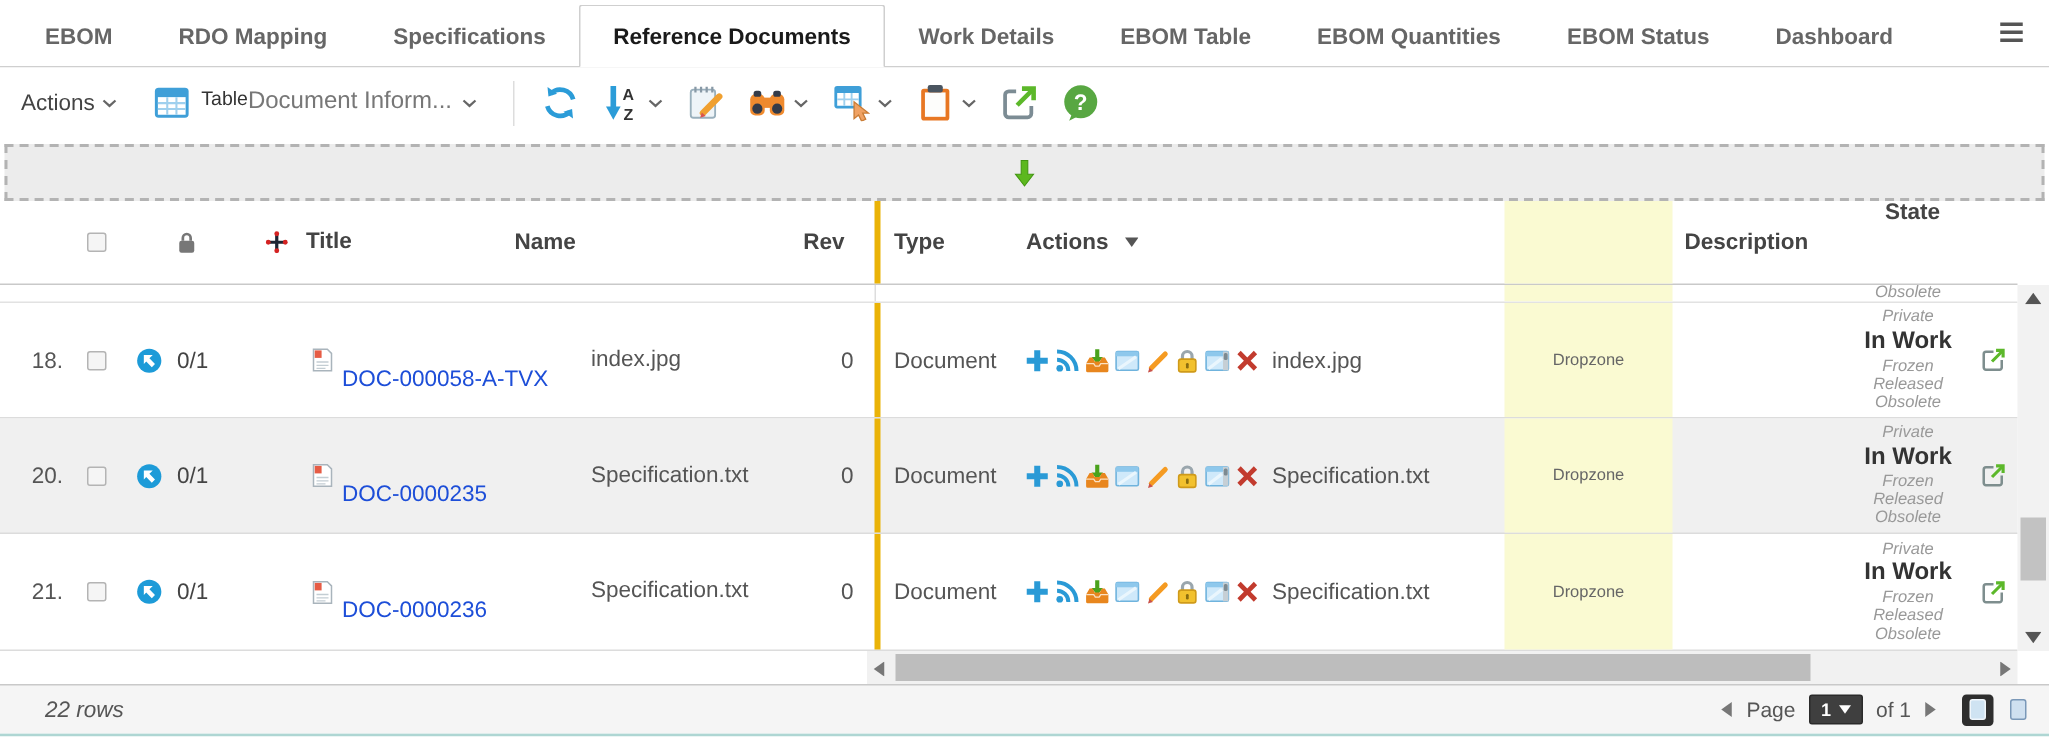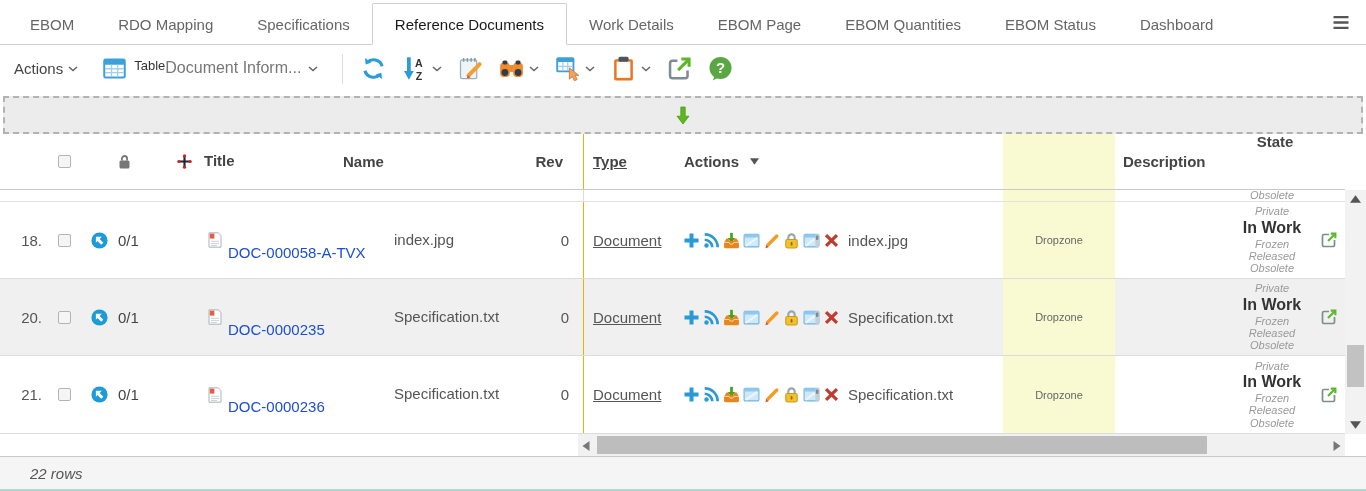--- a/index.html
+++ b/index.html
@@ -2,21 +2,21 @@
 <html><head>
 <meta charset="utf-8">
 <style>
   * { margin:0; padding:0; box-sizing:border-box; }
   html,body { background:#fff; }
   body { font-family:"Liberation Sans", sans-serif; }
   .app { position:relative; width:1366px; height:491px; background:#fff; overflow:hidden; border-bottom:2px solid #aed6d3; }
 
   
   .tabbar { position:absolute; top:0; left:0; right:0; height:45px; display:flex; align-items:flex-end; border-bottom:1px solid #cfcfcf; background:#fff; padding-left:8px; }
-  .tab { font-size:15px; font-weight:normal; color:#666; padding:12px 22px 11px 22px; cursor:pointer; white-space:nowrap; }
+  .tab { font-size:15px; font-weight:bold; color:#666; padding:12px 22px 11px 22px; cursor:pointer; white-space:nowrap; }
   .tab.active { background:#fff; color:#1a1a1a; border:1px solid #cfcfcf; border-bottom:1px solid #fff; margin-bottom:-1px; border-radius:2px 2px 0 0; }
   .tab-menu { margin-left:auto; margin-right:16px; padding-bottom:10px; cursor:pointer; }
   .tab-menu svg { width:18px; height:15px; }
 
   
   .toolbar { position:absolute; top:45px; left:0; right:0; height:47px; display:flex; align-items:center; background:#fff; padding-left:14px; gap:10px; }
   .tbtn { display:flex; align-items:center; gap:5px; cursor:pointer; border:none; background:none; font-family:inherit; }
   .tbtn svg.big { width:25px; height:25px; }
   .actions-label { font-size:15px; color:#444; }
   .chev { width:10px; height:6px; }
@@ -42,21 +42,21 @@
   .cell { display:flex; align-items:center; flex:0 0 auto; font-size:15px; color:#555; overflow:hidden; }
   .hdr .cell { font-weight:bold; color:#444;text-align:center; }
   .c-num { width:48px; justify-content:flex-end; padding-right:6px; }
   .c-chk { width:32px; justify-content:center; }
   .c-nav { width:38px; justify-content:center; }
   .c-cnt { width:46px; color:#444; }
   .c-mov { width:40px; justify-content:center; }
   .c-name { width:190px; gap:6px; padding-left:4px; }
   .c-title { width:135px; word-break:break-all; line-height:1.35; padding-right:10px; }
   .c-rev { width:54px; justify-content:flex-end; padding-right:14px; }
-  .c-type { width:97px; border-left:1px solid #eab308; padding-left:9px;text-decoration:underline; }
+  .c-type { width:97px; border-left:4px solid #eab308; padding-left:9px; }
   .c-act { width:323px; gap:3px; padding-left:3px; }
   .c-drop { width:112px; background:#fafad2; justify-content:center; font-size:11px; color:#666; }
   .c-desc { width:117px; padding-left:8px; }
   .c-state { width:80px; flex-direction:column; justify-content:center; line-height:1.12; }
   .c-launch { width:33px; justify-content:center; }
   .hdr .c-rev { padding-right:20px; }
   .hdr .c-state { align-items:flex-start; padding-left:6px; flex-direction:row; }
   .hdr .c-act { gap:7px; padding-left:4px; }
   .chk { width:13px; height:13px; border:1px solid #b4b4b4; border-radius:2px; background:#f5f5f5; cursor:pointer; }
   .hicon-lock { width:13px; height:15px; }
@@ -249,21 +249,21 @@
 </svg>
 
 <div class="app">
 
   <nav class="tabbar">
     <div class="tab">EBOM</div>
     <div class="tab">RDO Mapping</div>
     <div class="tab">Specifications</div>
     <div class="tab active">Reference Documents</div>
     <div class="tab">Work Details</div>
-    <div class="tab">EBOM Page</div>
+    <div class="tab">EBOM Table</div>
     <div class="tab">EBOM Quantities</div>
     <div class="tab">EBOM Status</div>
     <div class="tab">Dashboard</div>
     <div class="tab-menu"><svg>
           <use href="#i-burger"></use>
         </svg></div>
   </nav>
 
   <div class="toolbar">
     <button class="tbtn">
@@ -648,15 +648,39 @@
         </svg>
       <div class="hthumb"></div>
       <svg class="right">
           <use href="#i-tri-right"></use>
         </svg>
     </div>
   </div>
 
   <div class="footer">
     <span class="rowscount">22 rows</span>
+    <div class="pager">
+      <svg class="ptri">
+          <use href="#i-tri-left"></use>
+        </svg>
+      <span class="ptxt">Page</span>
+      <span class="pagesel">
+        <span class="pv">1</span>
+        <svg>
+            <use href="#i-tri-down-w"></use>
+          </svg>
+      </span>
+      <span class="ptxt">of 1</span>
+      <svg class="ptri">
+          <use href="#i-tri-right"></use>
+        </svg>
+      <span class="viewtoggle">
+        <span class="vt sel">
+            <span class="pg"></span>
+          </span>
+        <span class="vt plain">
+            <span class="pg"></span>
+          </span>
+      </span>
+    </div>
   </div>
 
 </div>
 
 </body></html>

